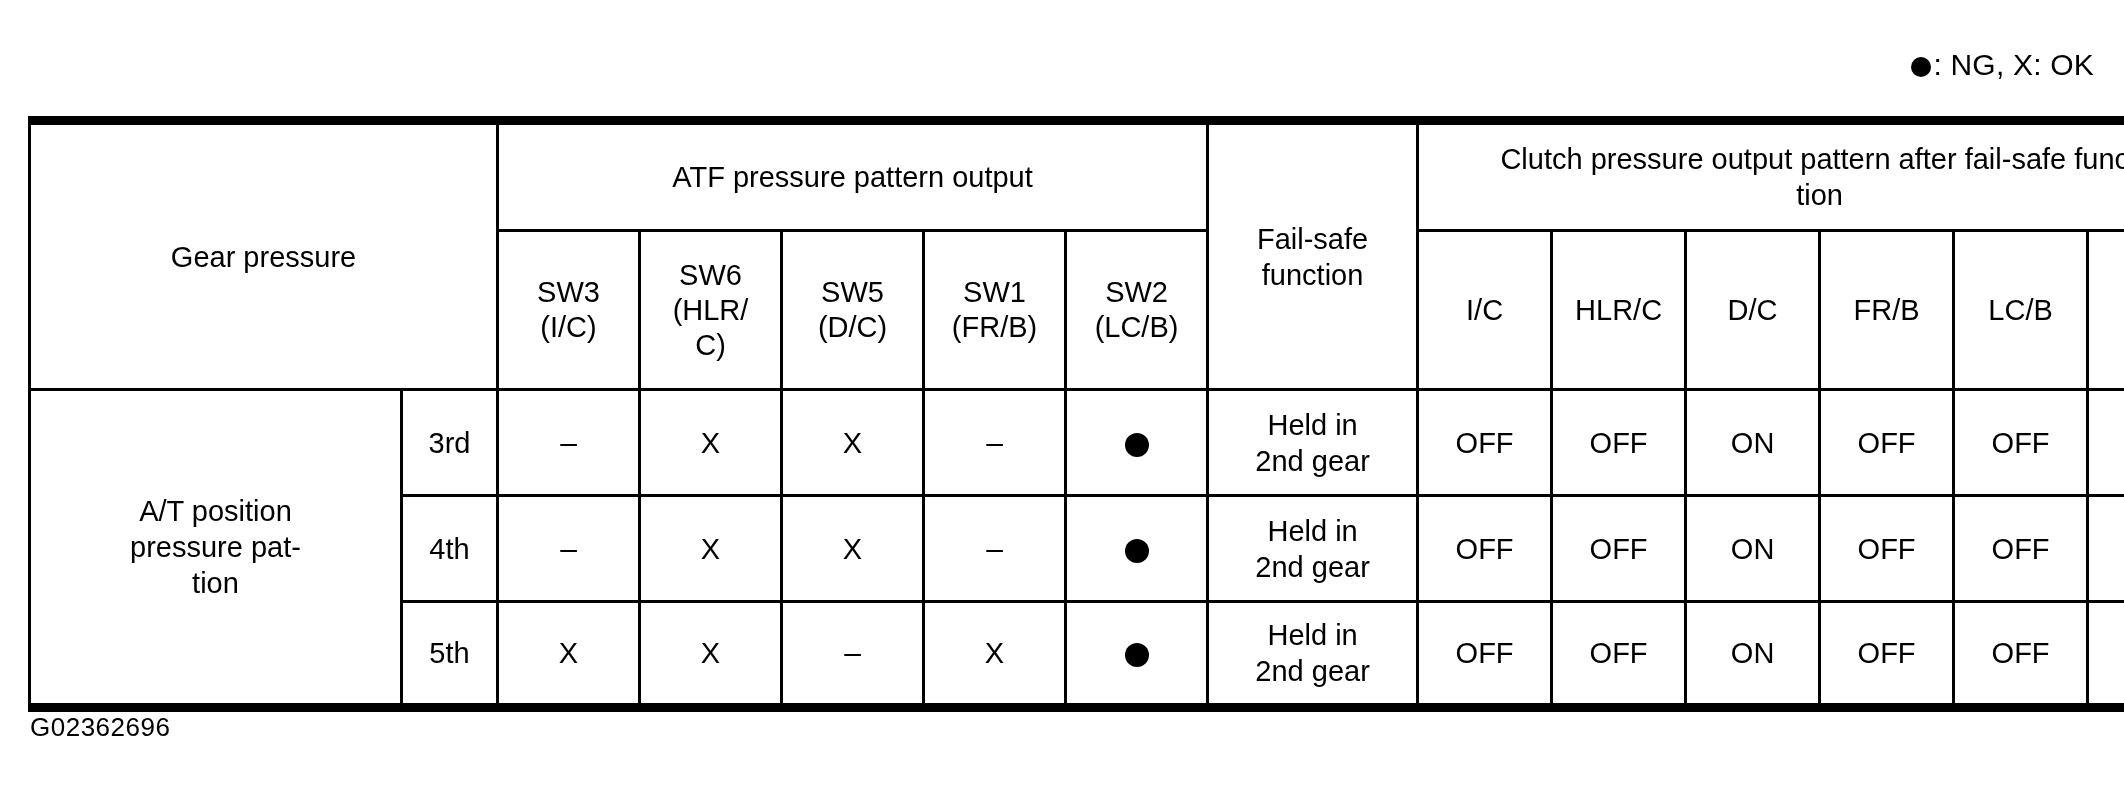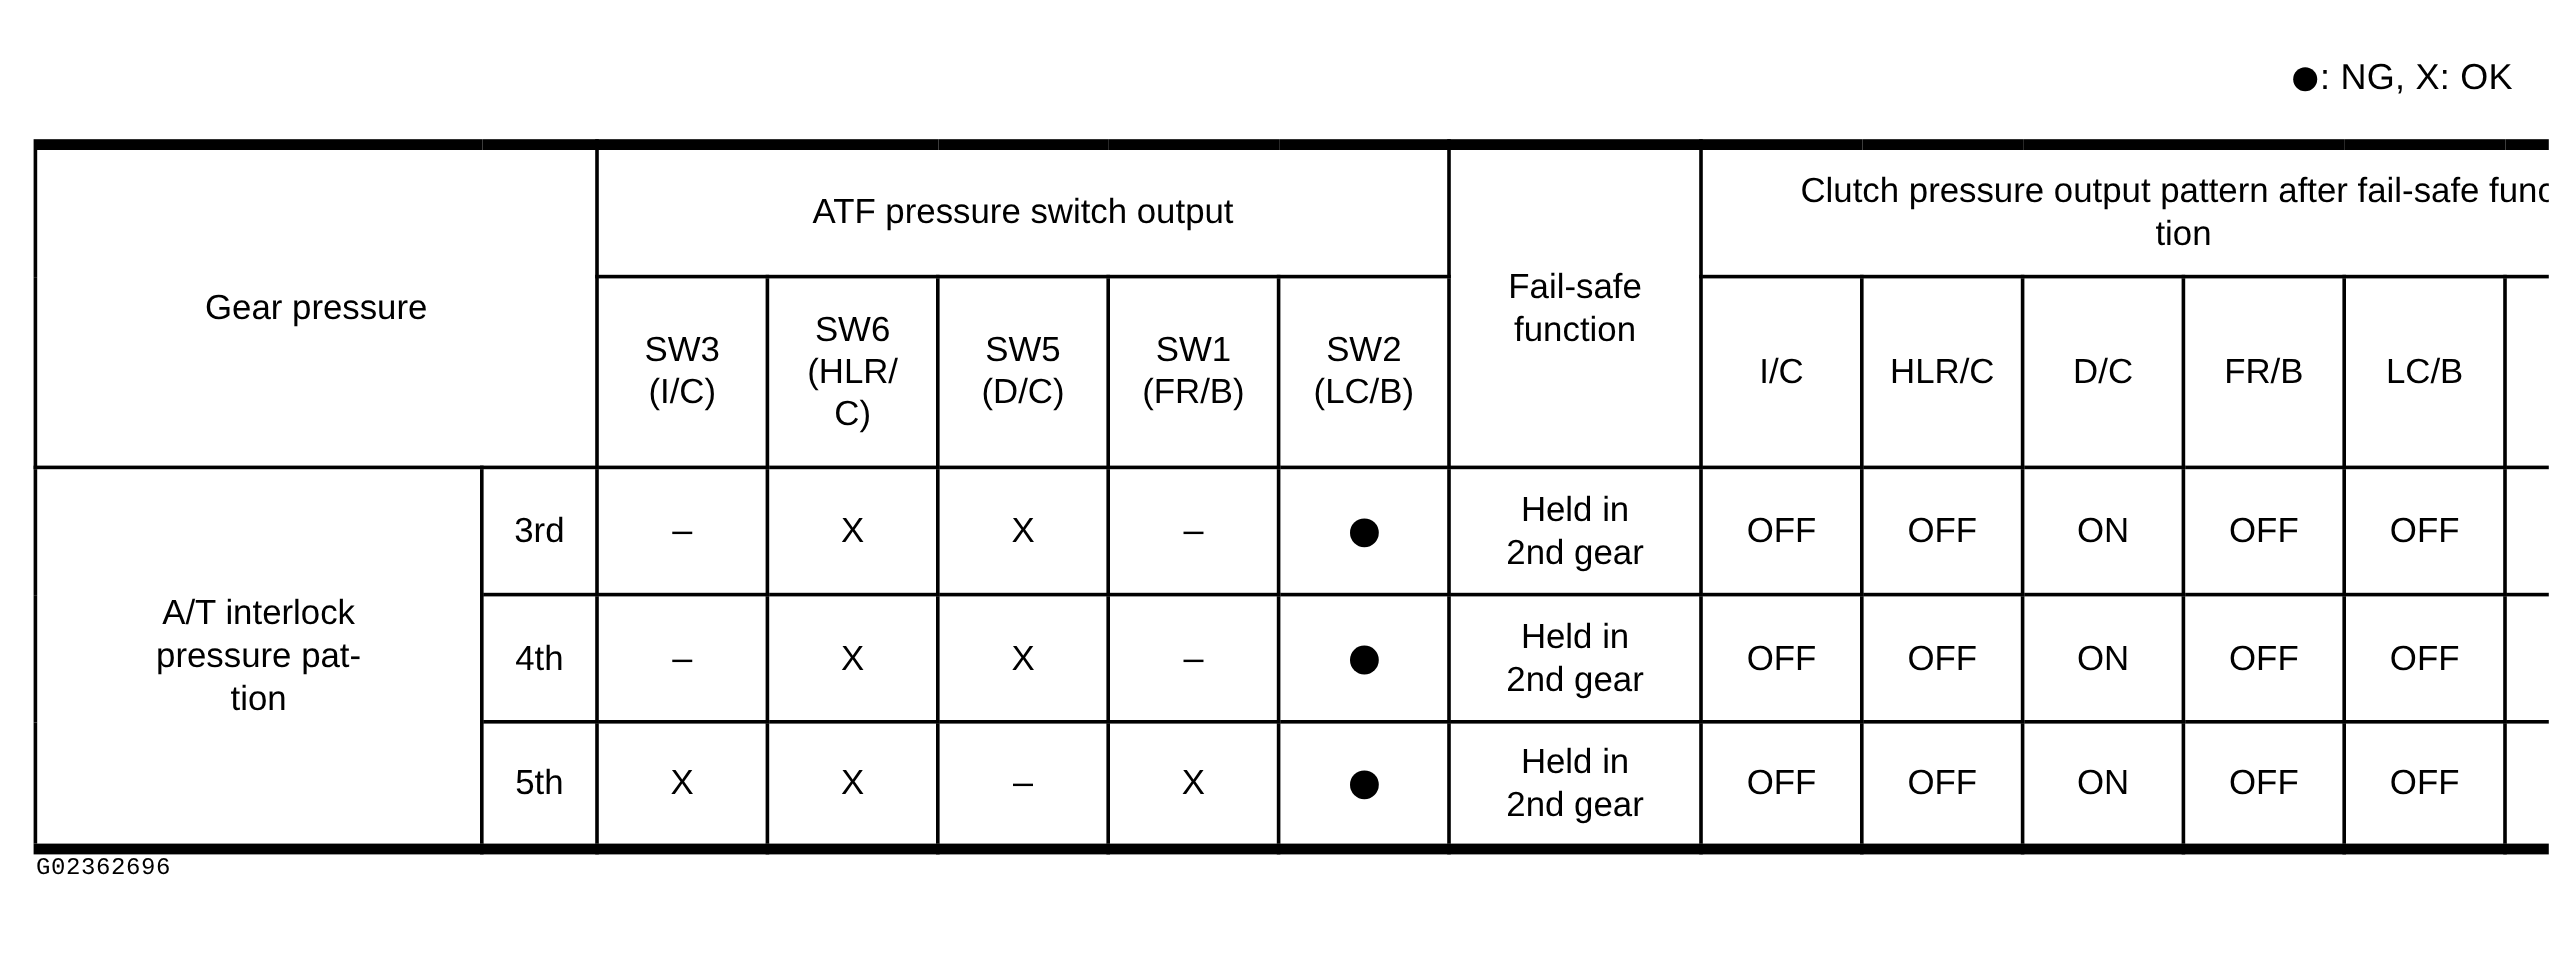--- a/index.html
+++ b/index.html
@@ -101,23 +101,22 @@
   .sub-head  { height: 152px; }
   .data-row  { height: 106px; }
 
   .wrap3 { line-height: 35px; }
 
   
   .fig-id {
     position: absolute;
     left: 30px;
     top: 712px;
-    font-size: 20px;
+    font-size: 26px;
     letter-spacing: 0.5px;
-    font-family: Liberation Mono, monospace;
   }
 </style>
 </head>
 <body>
 
 <div class="page">
 
   <div class="legend">
     <span class="dot"></span><span>: NG, X: OK</span>
   </div>
@@ -137,21 +136,21 @@
           <col class="c-cl">
           <col class="c-cl">
           <col class="c-cl">
           <col class="c-cl">
           <col class="c-cl">
       </colgroup>
 
       <tbody>
           <tr class="head-top">
         <td class="no-left tall-head" colspan="2" rowspan="2">Gear pressure</td>
-        <td class="tall-head" colspan="5">ATF pressure switch output</td>
+        <td class="tall-head" colspan="5">ATF pressure pattern output</td>
         <td class="tall-head" rowspan="2">
           <div>Fail-safe</div>
           <div>function</div>
         </td>
         <td class="no-right tall-head" colspan="6">
           <div>Clutch pressure output pattern after fail-safe func-</div>
           <div>tion</div>
         </td>
       </tr>
 
@@ -180,21 +179,21 @@
         <td class="sub-head">I/C</td>
         <td class="sub-head">HLR/C</td>
         <td class="sub-head">D/C</td>
         <td class="sub-head">FR/B</td>
         <td class="sub-head">LC/B</td>
         <td class="no-right sub-head">L/U</td>
       </tr>
 
       <tr class="data-row">
         <td class="no-left" rowspan="3">
-          <div>A/T interlock</div>
+          <div>A/T position</div>
           <div>pressure pat-</div>
           <div>tion</div>
         </td>
         <td>3rd</td>
         <td class="dash">–</td>
         <td>X</td>
         <td>X</td>
         <td class="dash">–</td>
         <td><span class="cell-dot"></span></td>
         <td>

